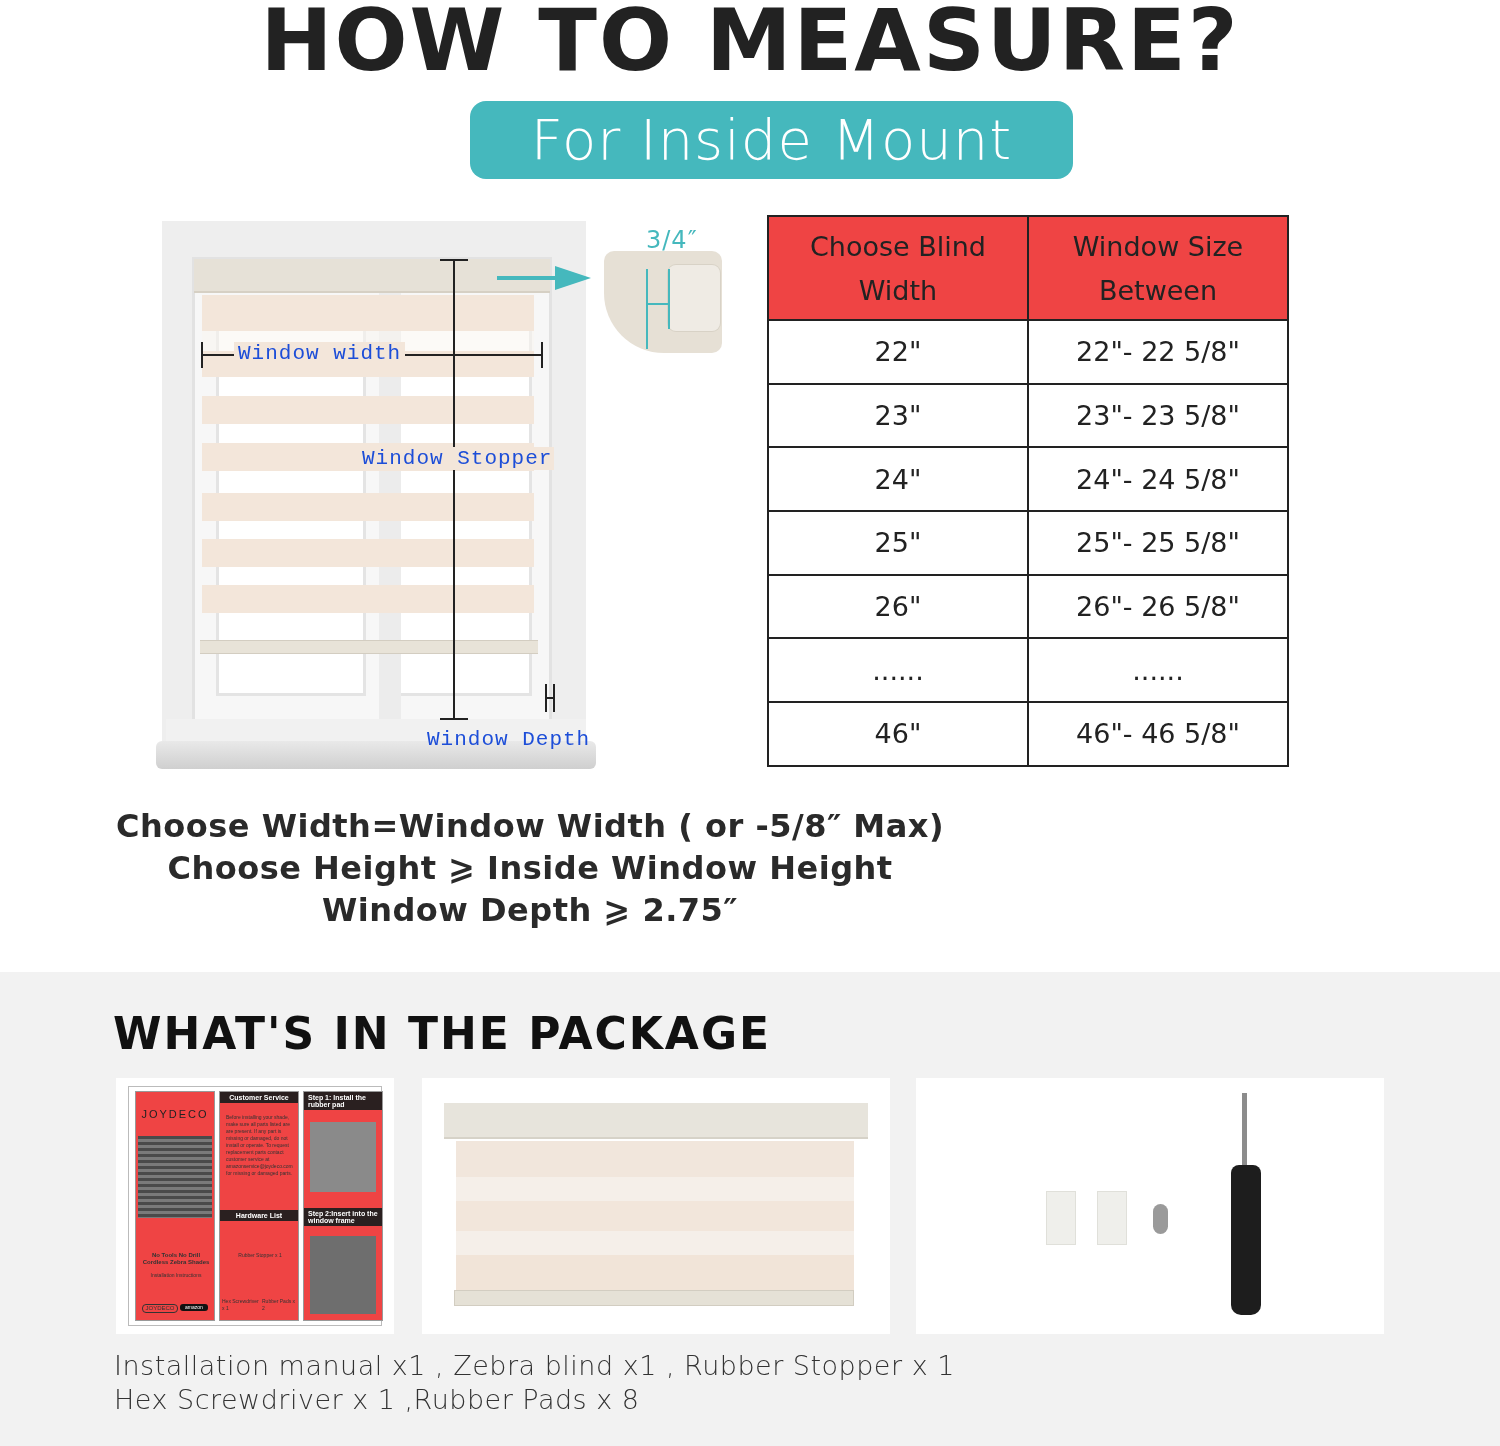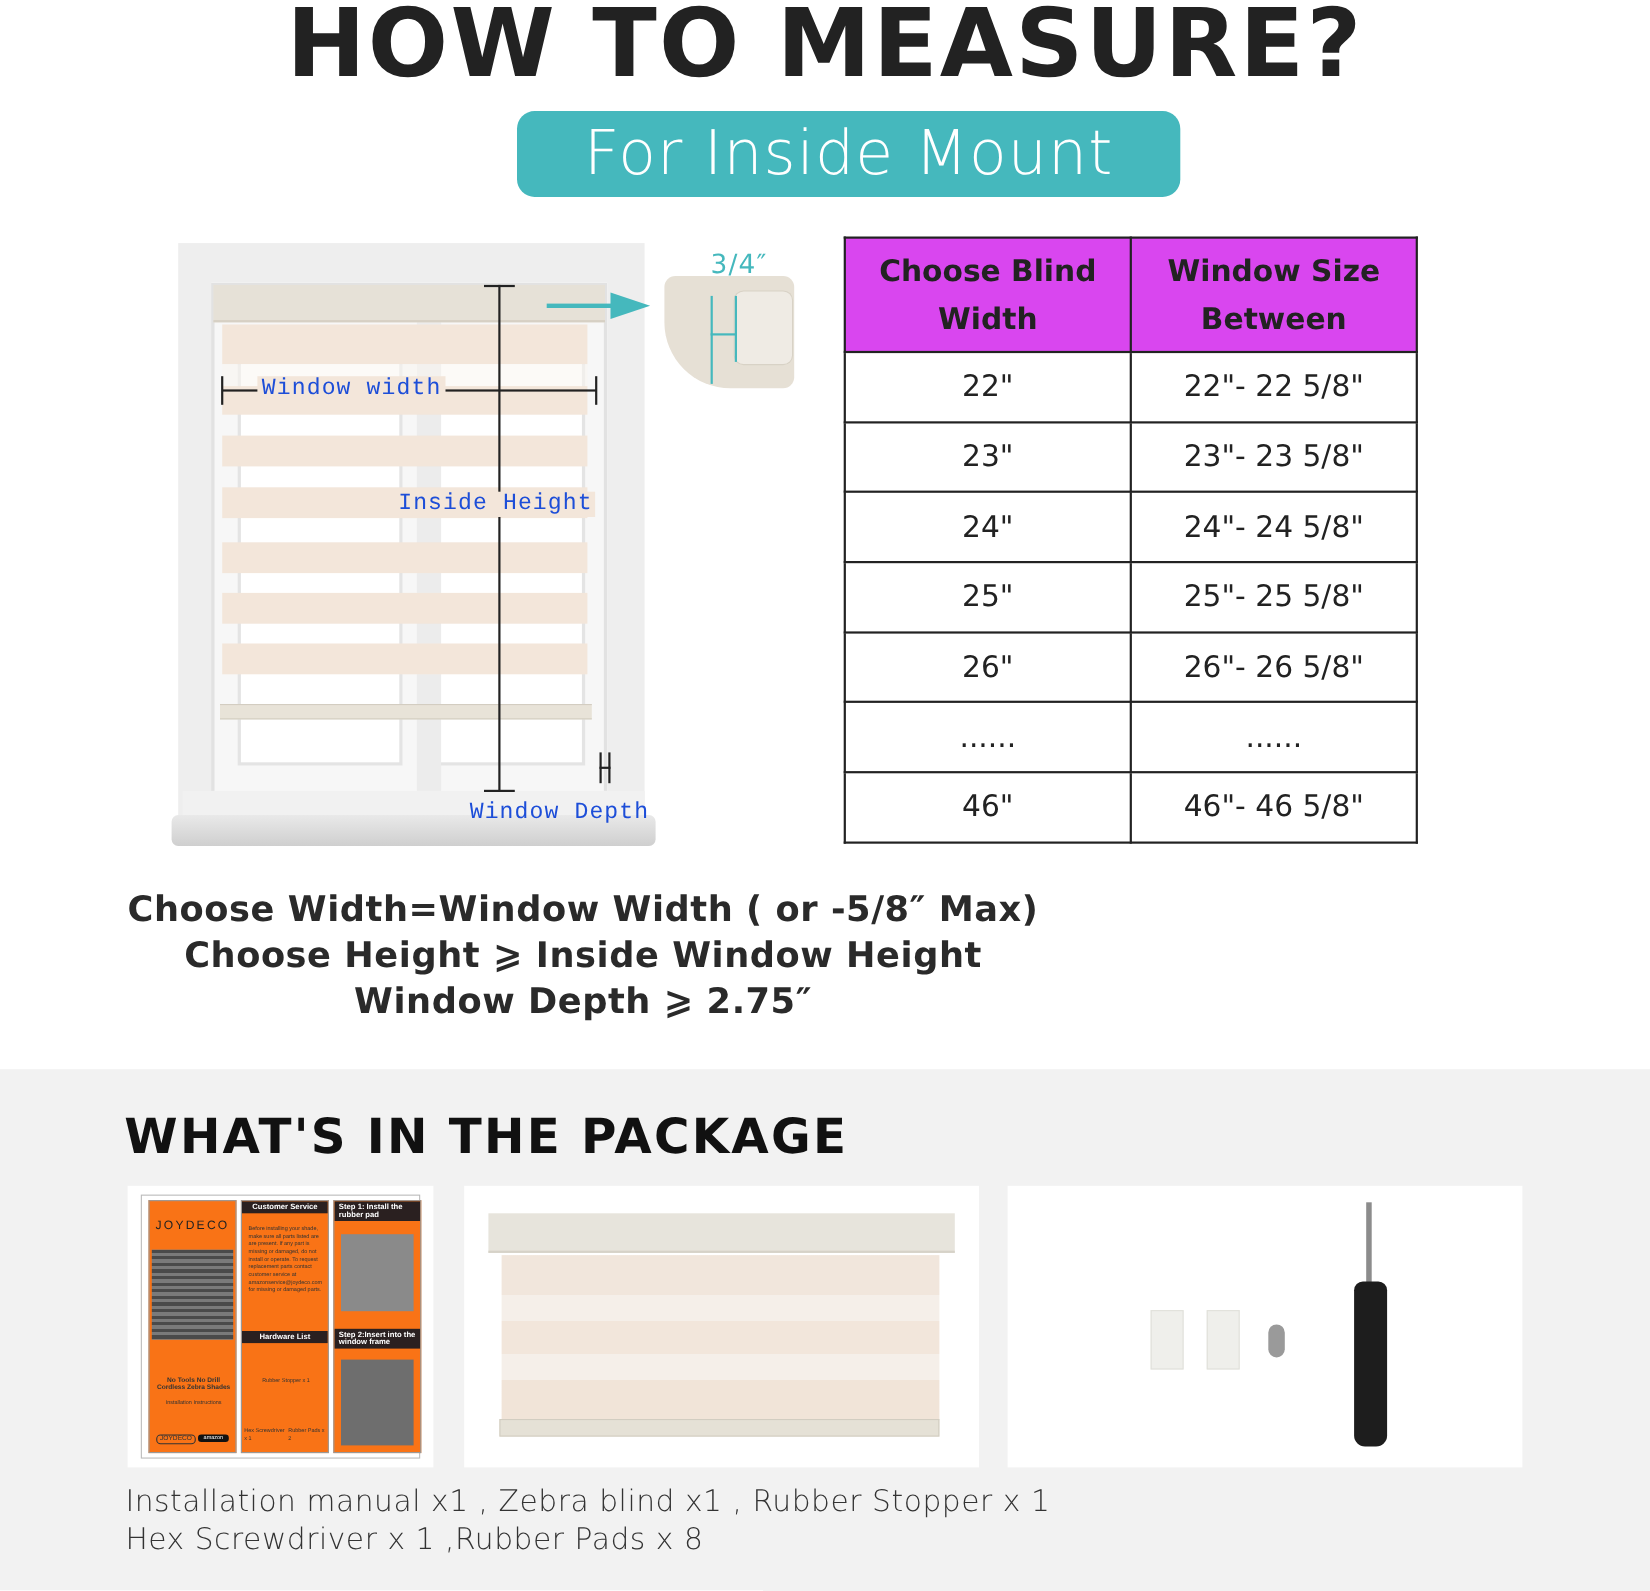--- a/index.html
+++ b/index.html
@@ -48,33 +48,33 @@
   .arrow-line { position: absolute; left: 497px; top: 276px; width: 60px; height: 4px; background: #45b8bd; }
   .arrow-head { position: absolute; left: 555px; top: 266px; width: 0; height: 0;
                 border-top: 12px solid transparent; border-bottom: 12px solid transparent; border-left: 36px solid #45b8bd; }
 
   
   table.size {
     position: absolute; left: 767px; top: 215px; width: 522px; border-collapse: collapse;
     font-family: "DejaVu Sans", sans-serif; font-size: 27px; color: #222;
   }
   table.size th, table.size td { border: 2px solid #222; text-align: center; width: 50%; }
-  table.size th { background: #d946ef; font-weight: bold; height: 104px; line-height: 44px; padding-top: 2px; }
+  table.size th { background: #ef4444; font-weight: normal; height: 104px; line-height: 44px; padding-top: 2px; }
   table.size td { height: 63.7px; }
 
   .rules { position: absolute; left: 116px; top: 805px; font-family: "DejaVu Sans", sans-serif; font-size: 32px;
            font-weight: bold; color: #2a2a2a; line-height: 42px; letter-spacing: 0.5px; text-align: center; }
 
   
   .pkg { position: absolute; left: 0; top: 972px; width: 1500px; height: 474px; background: #f2f2f2; }
   .pkg-title { position: absolute; left: 113px; top: 1008px; font-family: "DejaVu Sans", sans-serif; font-weight: bold;
                font-size: 44px; color: #111; letter-spacing: 2px; }
   .card { position: absolute; top: 1078px; height: 256px; background: #ffffff; }
   .manual { position: absolute; left: 12px; top: 8px; width: 254px; height: 240px; border: 1px solid #bbb; background: #fff; }
-  .mpanel { position: absolute; top: 4px; width: 80px; height: 230px; border: 1px solid #999; background: #f97316; overflow: hidden; text-decoration: underline; }
+  .mpanel { position: absolute; top: 4px; width: 80px; height: 230px; border: 1px solid #999; background: #ef4444; overflow: hidden; text-decoration: underline; }
   .mhead { position: absolute; left: 0; top: 0; width: 100%; background: #2a2020; color: #fff; font-size: 7px; text-align: center; padding: 2px 0; font-weight: bold; }
   .mtext { position: absolute; font-size: 5px; color: #333; line-height: 7px; }
   .joydeco { position: absolute; left: 0; width: 100%; text-align: center; font-size: 11px; letter-spacing: 2px; color: #222; }
   .mshade { position: absolute; left: 2px; width: 74px; background: repeating-linear-gradient(#4a4a4a 0 3px, #7a7a7a 3px 6px); }
   .mphoto { position: absolute; background: #8a8a8a; }
 
   .blind-head { position: absolute; left: 444px; top: 1103px; width: 424px; height: 36px; background: #e7e4dc; border-bottom: 2px solid #d6d2c8; }
   .blind-body { position: absolute; left: 456px; top: 1141px; width: 398px; height: 150px;
                 background: linear-gradient(#f1e6dc 0 24%, #f5efe9 24% 40%, #f2e6db 40% 60%, #f5efe9 60% 76%, #f1e4d8 76% 100%); }
   .blind-bottom { position: absolute; left: 454px; top: 1290px; width: 400px; height: 16px; background: #e5e1d6; border: 1px solid #d2cdc1; }
@@ -113,21 +113,21 @@
   <div class="sill"></div>
 
   <div class="hline" style="left:46px;top:133px;width:340px;height:2px;"></div>
   <div class="vline" style="left:45px;top:121px;width:2px;height:26px;"></div>
   <div class="vline" style="left:385px;top:121px;width:2px;height:26px;"></div>
   <div class="lbl" style="left:78px;top:121px;background:#f3e6da;padding:0 4px;">Window width</div>
 
   <div class="vline" style="left:297px;top:38px;width:2px;height:460px;"></div>
   <div class="hline" style="left:284px;top:38px;width:28px;height:2px;"></div>
   <div class="hline" style="left:284px;top:497px;width:28px;height:2px;"></div>
-  <div class="lbl" style="left:204px;top:226px;background:#f3e6da;padding:0 2px;">Inside Height</div>
+  <div class="lbl" style="left:204px;top:226px;background:#f3e6da;padding:0 2px;">Window Stopper</div>
 
   <div class="vline" style="left:389px;top:463px;width:2px;height:28px;"></div>
   <div class="vline" style="left:397px;top:463px;width:2px;height:28px;"></div>
   <div class="hline" style="left:389px;top:476px;width:10px;height:2px;"></div>
   <div class="lbl" style="left:271px;top:507px;">Window Depth</div>
 </div>
 
 <div class="arrow-line"></div>
 <div class="arrow-head"></div>
 <div class="fraction">3/4″</div>

